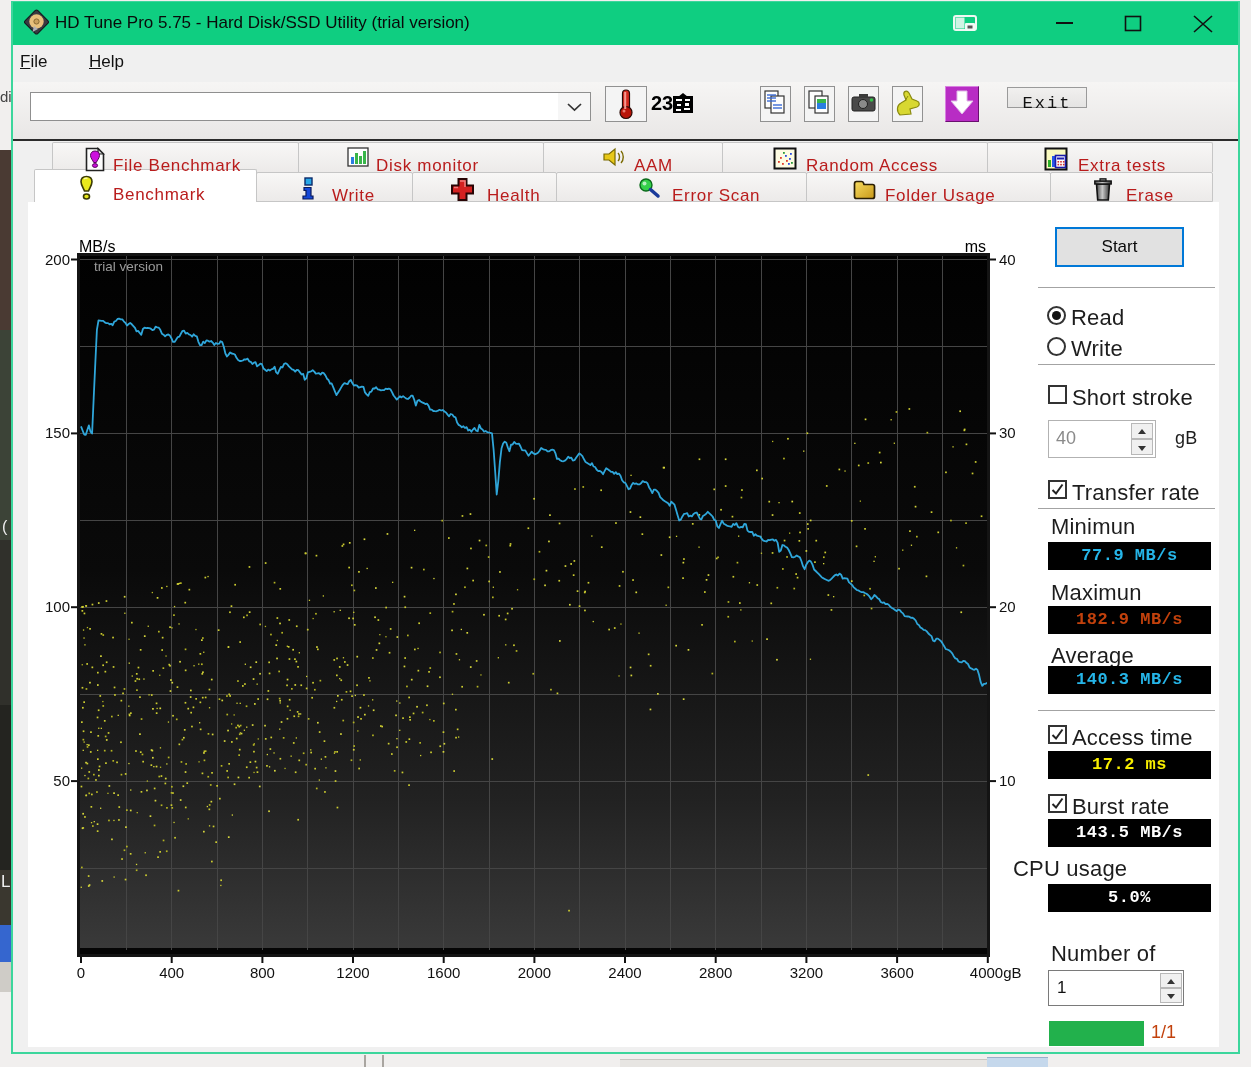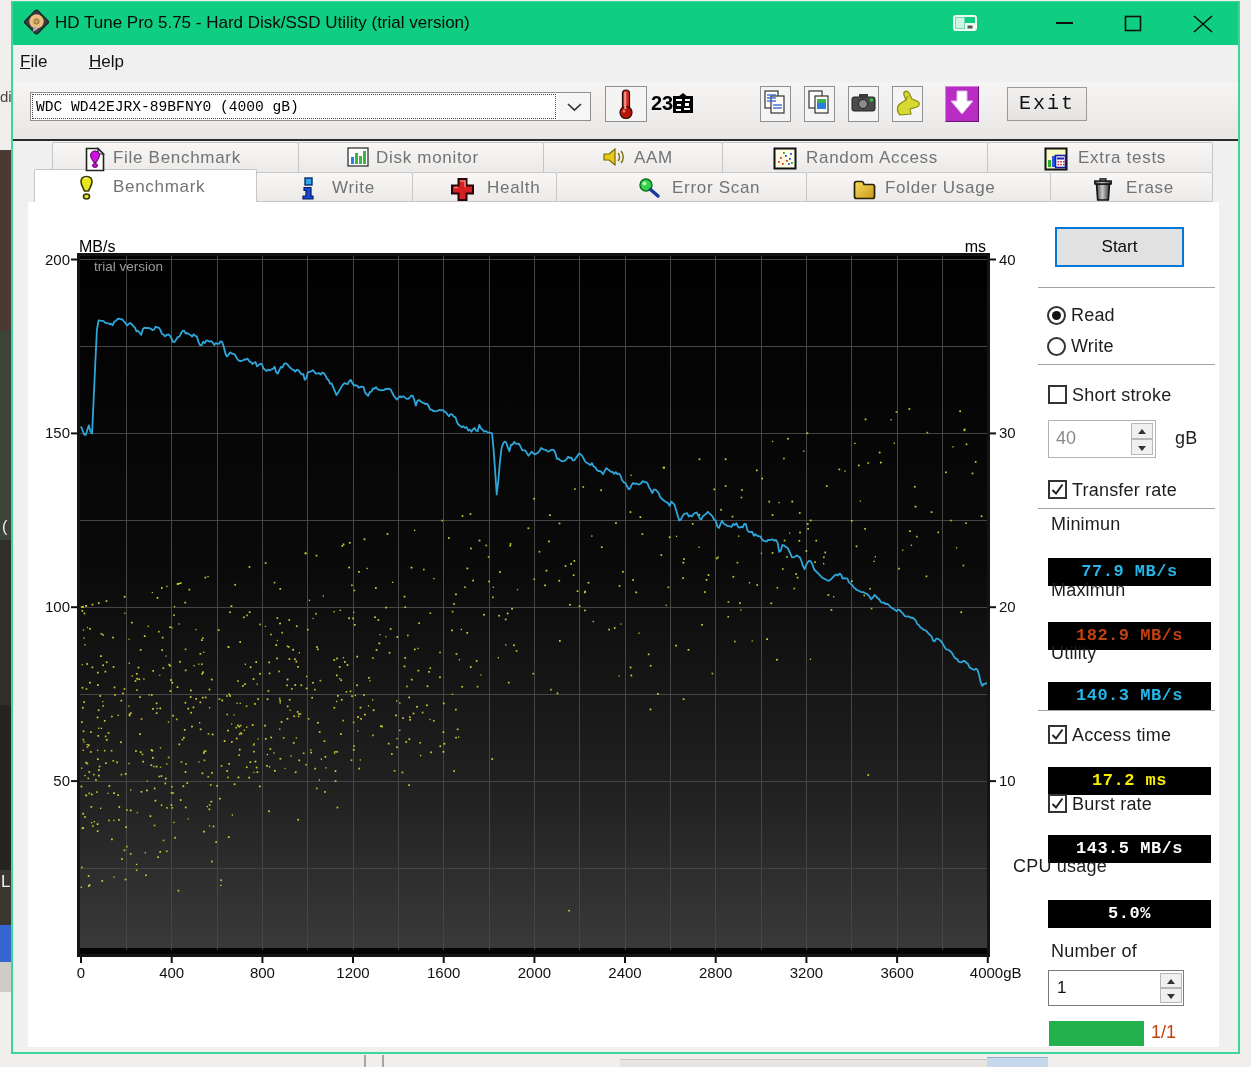--- a/index.html
+++ b/index.html
@@ -1,32 +1,32 @@
 <!DOCTYPE html>
 <html><head>
 <meta charset="utf-8">
 <style>
 * { margin:0; padding:0; box-sizing:border-box; }
 html,body { width:1251px; height:1067px; overflow:hidden; background:#f1efee;
   font-family:"Liberation Sans", sans-serif; }
 .abs { position:absolute; }
 .sep { position:absolute; left:1038px; width:177px; height:1px; background:#a3a3a3; }
-.plabel { position:absolute; font-size:18px; letter-spacing:0.2px; color:#1d1d1d; }
+.plabel { position:absolute; font-size:22px; letter-spacing:0.2px; color:#1d1d1d; }
 .vbox { position:absolute; left:1048px; width:163px; height:28px; background:#000;
   font-family:"Liberation Mono", monospace; font-weight:bold; font-size:17px;
-  text-align:center; line-height:28px; letter-spacing:0.5px;margin-top:16px; }
+  text-align:center; line-height:28px; letter-spacing:0.5px; }
 .cb { position:absolute; left:1048px; width:19px; height:19px; background:#fff;
   border:2px solid #333; }
 .radio { position:absolute; left:1047px; width:19px; height:19px; background:#fff;
   border:2px solid #333; border-radius:50%; }
 .tab1 { position:absolute; top:142px; height:30px; background:linear-gradient(#f8f7f6,#eceae9);
   border:1px solid #c6c6c6; border-bottom:none; border-radius:2px 2px 0 0; }
 .tab2 { position:absolute; top:172px; height:30px; background:linear-gradient(#f8f7f6,#eceae9);
   border:1px solid #c6c6c6; border-radius:2px 2px 0 0; }
-.tabtxt { position:absolute; font-size:17px; letter-spacing:0.7px; color:#737373; white-space:nowrap; }
+.tabtxt { position:absolute; font-size:17px; letter-spacing:0.7px; color:#b91c1c; white-space:nowrap;margin-top:8px; }
 .tbtn { position:absolute; top:86px; width:36px; height:36px; background:#f4f4f4;
   border:1px solid #919191; }
 </style>
 </head>
 <body>
 
 <div class="abs" style="left:0;top:150px;width:11px;height:180px;background:#4a3a33"></div>
 <div class="abs" style="left:0;top:330px;width:11px;height:210px;background:#3c4337"></div>
 <div class="abs" style="left:0;top:540px;width:11px;height:165px;background:#30302b"></div>
 <div class="abs" style="left:0;top:705px;width:11px;height:165px;background:#242420"></div>
@@ -69,22 +69,20 @@
  <rect x="1.5" y="1.5" width="15" height="14" fill="none" stroke="#111" stroke-width="1.6"></rect>
 </svg>
 <svg class="abs" style="left:1191px;top:14px" width="24" height="20">
  <path d="M3 2 L21 18 M21 2 L3 18" stroke="#111" stroke-width="1.6"></path>
 </svg>
 
 <div class="abs" style="left:20px;top:52px;font-size:17px;color:#111"><span style="text-decoration:underline">F</span>ile</div>
 <div class="abs" style="left:89px;top:52px;font-size:17px;color:#111"><span style="text-decoration:underline">H</span>elp</div>
 
 <div class="abs" style="left:30px;top:92px;width:561px;height:29px;border:1px solid #8f8f8f;background:#fff">
- <div class="abs" style="left:1px;top:1px;width:524px;height:25px;border:1px dotted #444;
-   font-family:'Liberation Mono',monospace;font-size:14.6px;color:#000;line-height:24px;padding-left:3px;letter-spacing:0px;white-space:nowrap">WDC WD42EJRX-89BFNY0 (4000 gB)</div>
  <div class="abs" style="left:527px;top:0;width:32px;height:27px;background:#f6f6f6"></div>
  <svg class="abs" style="left:535px;top:9px" width="17" height="10">
       <path d="M2 2 L8.5 8 L15 2" fill="none" stroke="#333" stroke-width="1.7"></path>
     </svg>
 </div>
 <div class="tbtn" style="left:605px;width:42px">
  <svg width="40" height="34" style="position:absolute;left:0;top:0">
   <rect x="16.5" y="3" width="7" height="21" rx="3.5" fill="#d42a1e" stroke="#2a0a06" stroke-width="1.2"></rect>
   <circle cx="20" cy="25.5" r="6" fill="#b81408" stroke="#2a0a06" stroke-width="1.2"></circle>
   <rect x="18.2" y="5" width="2" height="17" fill="#f49a90"></rect>
@@ -135,22 +133,22 @@
  <svg width="29" height="34" style="position:absolute;left:0;top:0">
   <path d="M7 28 C3 24 4 18 8 16 L13 13 L11 8 C10 4 14 3 16 6 L19 12 L24 14 C27 15 27 19 24 20 L17 22 L18 27 Z" fill="#d8d832" stroke="#8a8a10" stroke-width="1.2"></path>
   <path d="M12 14 L15 9" stroke="#8a8a10" stroke-width="1"></path>
  </svg>
 </div>
 <div class="abs" style="left:945px;top:86px;width:34px;height:36px;background:#b82cc4;border:1px solid #6a106f;border-top-color:#d880e0;border-left-color:#d880e0">
  <svg width="32" height="34" style="position:absolute;left:0;top:0">
   <path d="M11 4 L21 4 L21 14 L27 14 L16 27 L5 14 L11 14 Z" fill="#fff" stroke="#e0b8e8" stroke-width="1"></path>
  </svg>
 </div>
-<div class="abs" style="left:1007px;top:87px;width:80px;height:34px;border:1px solid #9a9a9a;background:linear-gradient(#f1f0ef,#e5e4e3);
-  font-family:'Liberation Mono',monospace;font-size:20px;color:#111;text-align:center;line-height:32px;letter-spacing:2px">Exit</div>
+<div class="abs" style="left:1007px;top:87px;width:80px;height:21px;border:1px solid #9a9a9a;background:linear-gradient(#f1f0ef,#e5e4e3);
+  font-family:'Liberation Mono',monospace;font-size:17px;color:#111;text-align:center;line-height:32px;letter-spacing:2px">Exit</div>
 
 <div class="abs" style="left:13px;top:141px;width:1225px;height:61px;background:#f0f0f0"></div>
 <div class="tab1" style="left:52px;width:247px"></div>
 <svg class="abs" style="left:84px;top:147px;z-index:4" width="22" height="25">
 <path d="M2.5 1.5 L14 1.5 L19.5 7 L19.5 23.5 L2.5 23.5 Z" fill="#fcfcfc" stroke="#222" stroke-width="1.6"></path>
 <path d="M14 1.5 L14 7 L19.5 7 Z" fill="#d8d8d8" stroke="#222" stroke-width="1.2"></path>
 <path d="M11 4 C14 4 15.5 6 15.5 8.5 C15.5 11 13 13.5 12.3 15.5 L9.7 15.5 C9 13.5 6.5 11 6.5 8.5 C6.5 6 8 4 11 4 Z" fill="#cc10dd" stroke="#55055a" stroke-width="1"></path>
 <ellipse cx="11" cy="18.5" rx="2.6" ry="1.9" fill="#cc10dd" stroke="#55055a" stroke-width="1"></ellipse>
   </svg>
 <div class="tabtxt" style="left:113px;top:148px;z-index:4">File Benchmark</div>
@@ -1194,21 +1192,21 @@
     <svg width="15" height="15" style="position:absolute;left:0;top:0">
       <path d="M2.5 8 L6 11.5 L12.5 2.5" fill="none" stroke="#222" stroke-width="2"></path>
     </svg>
   </div>
 <div class="plabel" style="left:1072px;top:480px">Transfer rate</div>
 <div class="sep" style="top:508px"></div>
 <div class="plabel" style="left:1051px;top:514px">Minimun</div>
 <div class="vbox" style="top:542px;color:#25b5e8">77.9 MB/s</div>
 <div class="plabel" style="left:1051px;top:580px">Maximun</div>
 <div class="vbox" style="top:606px;color:#c2410c">182.9 MB/s</div>
-<div class="plabel" style="left:1051px;top:643px">Utility</div>
+<div class="plabel" style="left:1051px;top:643px">Average</div>
 <div class="vbox" style="top:666px;color:#25b5e8">140.3 MB/s</div>
 <div class="sep" style="top:710px"></div>
 <div class="cb" style="top:725px">
     <svg width="15" height="15" style="position:absolute;left:0;top:0">
       <path d="M2.5 8 L6 11.5 L12.5 2.5" fill="none" stroke="#222" stroke-width="2"></path>
     </svg>
   </div>
 <div class="plabel" style="left:1072px;top:725px">Access time</div>
 <div class="vbox" style="top:751px;color:#f8ee00">17.2 ms</div>
 <div class="cb" style="top:794px">

